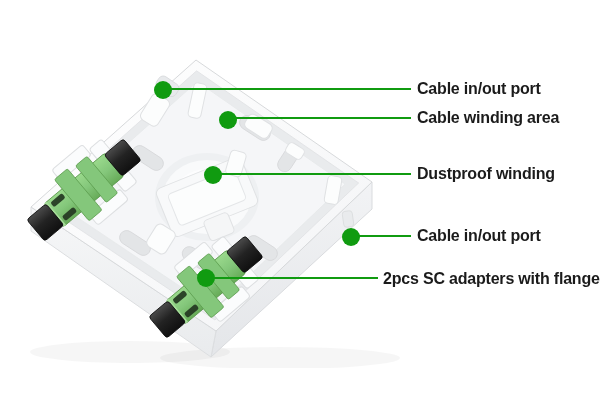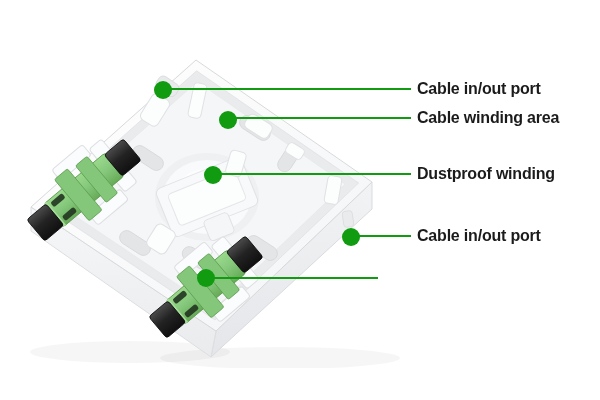--- a/index.html
+++ b/index.html
@@ -143,13 +143,14 @@
       <circle cx="213" cy="175" r="9"></circle>
       <circle cx="351" cy="237" r="9"></circle>
       <circle cx="206" cy="278" r="9"></circle>
     </g>
   </svg>
 
   <div class="callout-label" style="left:417px;top:79px;">Cable in/out port</div>
   <div class="callout-label" style="left:417px;top:108px;text-align:right;">Cable winding area</div>
   <div class="callout-label" style="left:417px;top:164px;">Dustproof winding</div>
   <div class="callout-label" style="left:417px;top:226px;">Cable in/out port</div>
+  <div class="callout-label" style="left:383px;top:269px;">2pcs SC adapters with flange</div>
 </div>
 
 </body></html>

